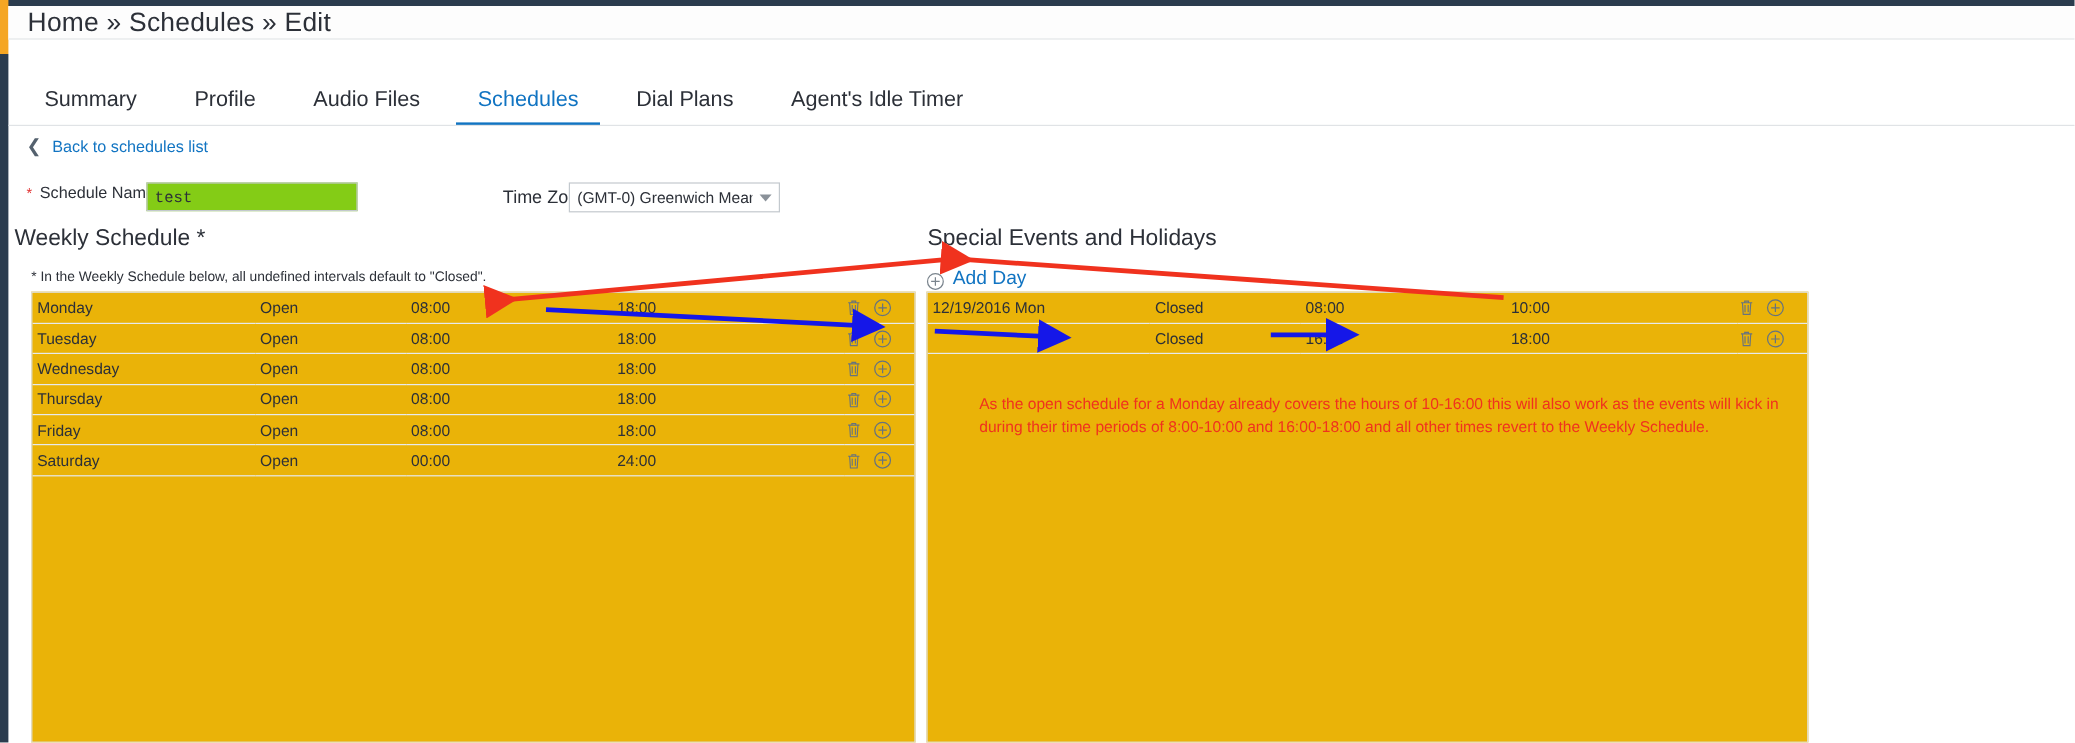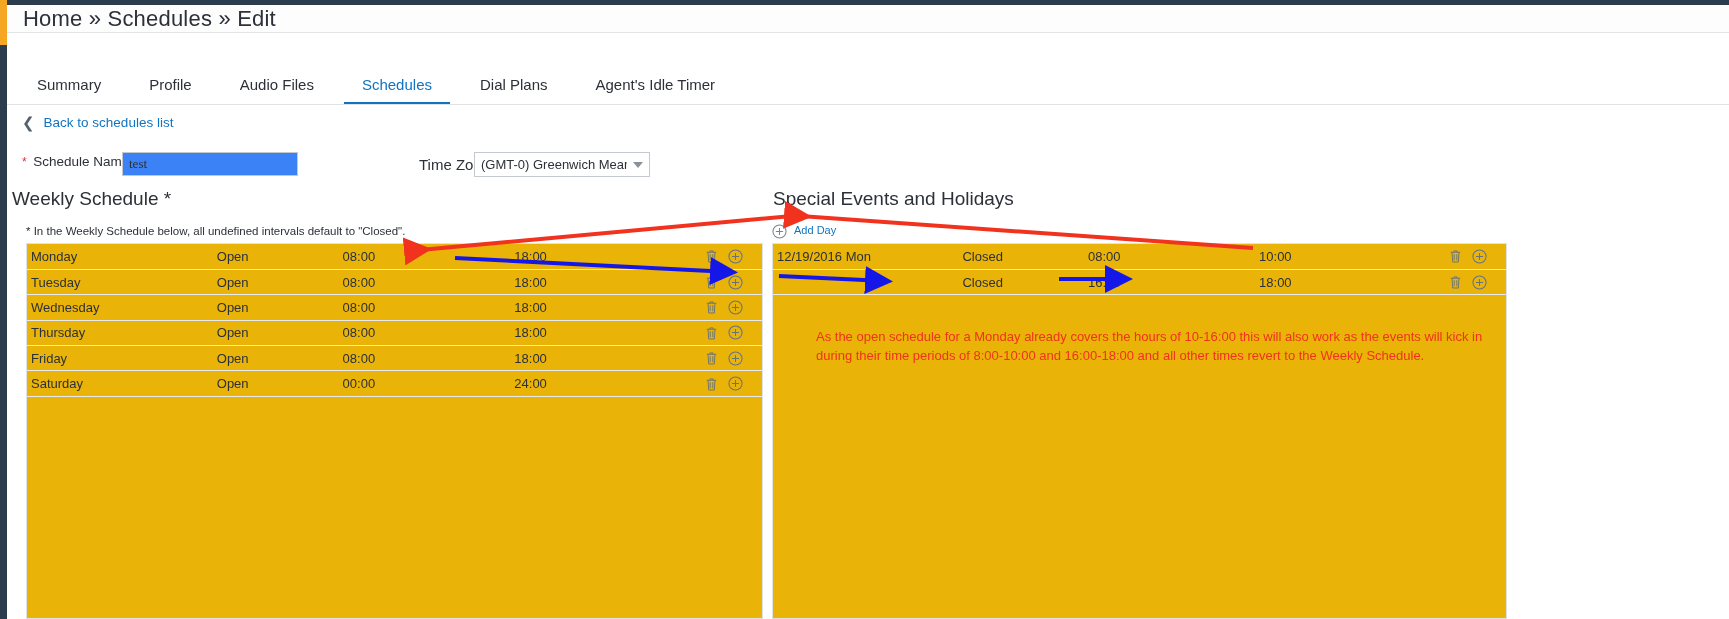--- a/index.html
+++ b/index.html
@@ -47,21 +47,21 @@
     white-space: nowrap;
   }
 
   
   .tabs {
     position: absolute; top: 72px; left: 7px;
     width: 1722px; height: 33px;
     display: flex; align-items: flex-end;
   }
   .tab {
-    font-size: 15px;
+    font-size: 18px;
     color: #2c3038;
     padding: 0 18px 9px 18px;
     margin-left: 12px;
     white-space: nowrap;
     cursor: pointer;
     border-bottom: 3px solid transparent;
   }
   .tab.active {
     color: #1174c2;
     border-bottom: 3px solid #1174c2;
@@ -92,23 +92,23 @@
   }
   .req-star { color: #e03030; font-size: 12px; margin-right: 2px; }
   .flabel {
     font-size: 13.5px; color: #2c3038;
     display: inline-block; vertical-align: middle;
   }
   .tinput {
     position: absolute; left: 100px; top: 0;
     width: 176px; height: 24px;
     border: 1px solid #c3c9ce;
-    background: #3b82f6;
+    background: #84cc16;
     font-size: 13px; color: #2c3038;
-    font-family: Liberation Serif, serif;
+    font-family: Liberation Mono, monospace;
     padding: 0 6px;
     outline: none;
   }
   .tz-label {
     position: absolute; left: 385px; top: 4px;
     font-size: 15px; color: #2c3038; margin-left: 12px;
   }
   .tz-select {
     position: absolute; left: 452px; top: 0;
     width: 176px; height: 25px;
@@ -141,22 +141,22 @@
 
   .note {
     position: absolute; top: 225px; left: 26px;
     font-size: 11.5px; color: #2c3038;
     white-space: nowrap;
   }
 
   
   .addday {
     position: absolute; top: 224px; left: 772px;
-    display: flex; align-items: flex-start;
-    font-size: 11px; color: #1174c2;
+    display: flex; align-items: flex-end;
+    font-size: 16px; color: #1174c2;
     cursor: pointer;
   }
   .addday .ico { margin-right: 7px; display: flex; }
 
   
   .tablewrap {
     position: absolute;
     border: 1px solid #dfe3e6;
     background: #eab308;
     overflow: hidden;

